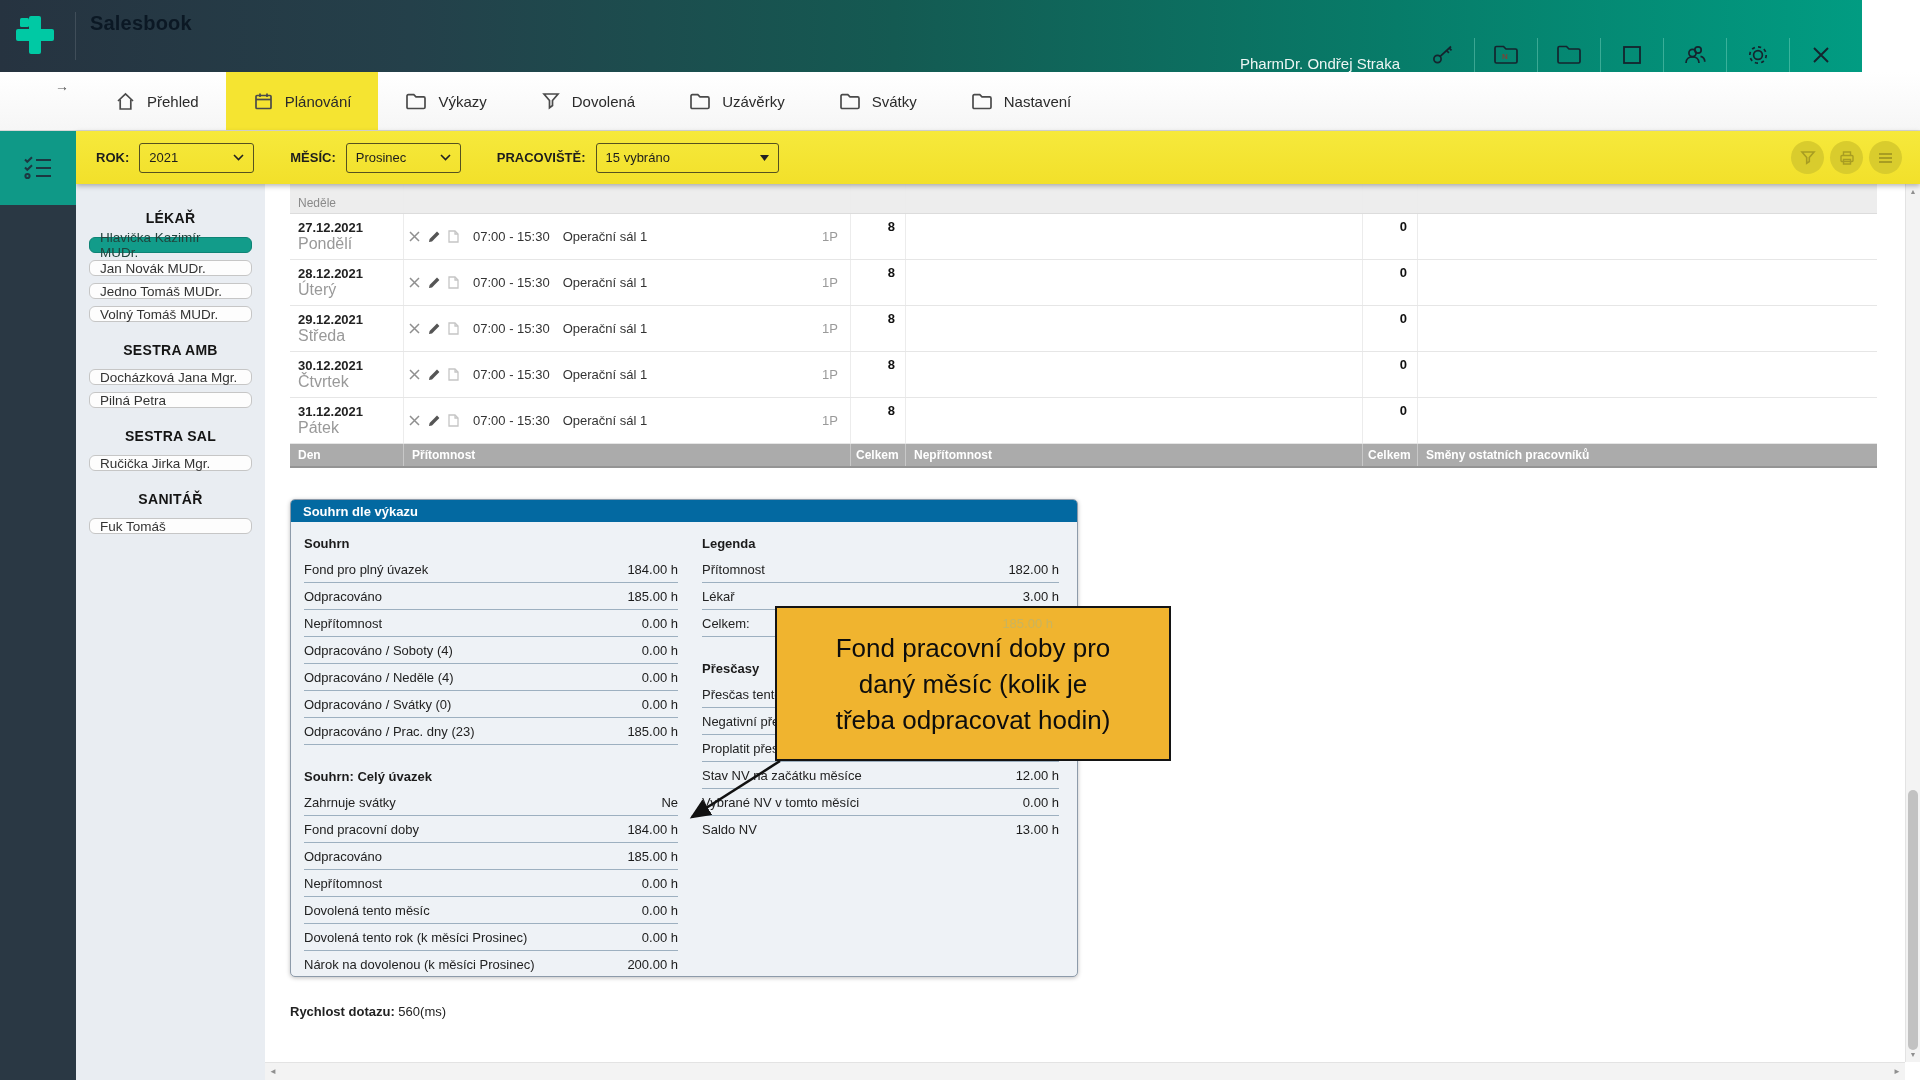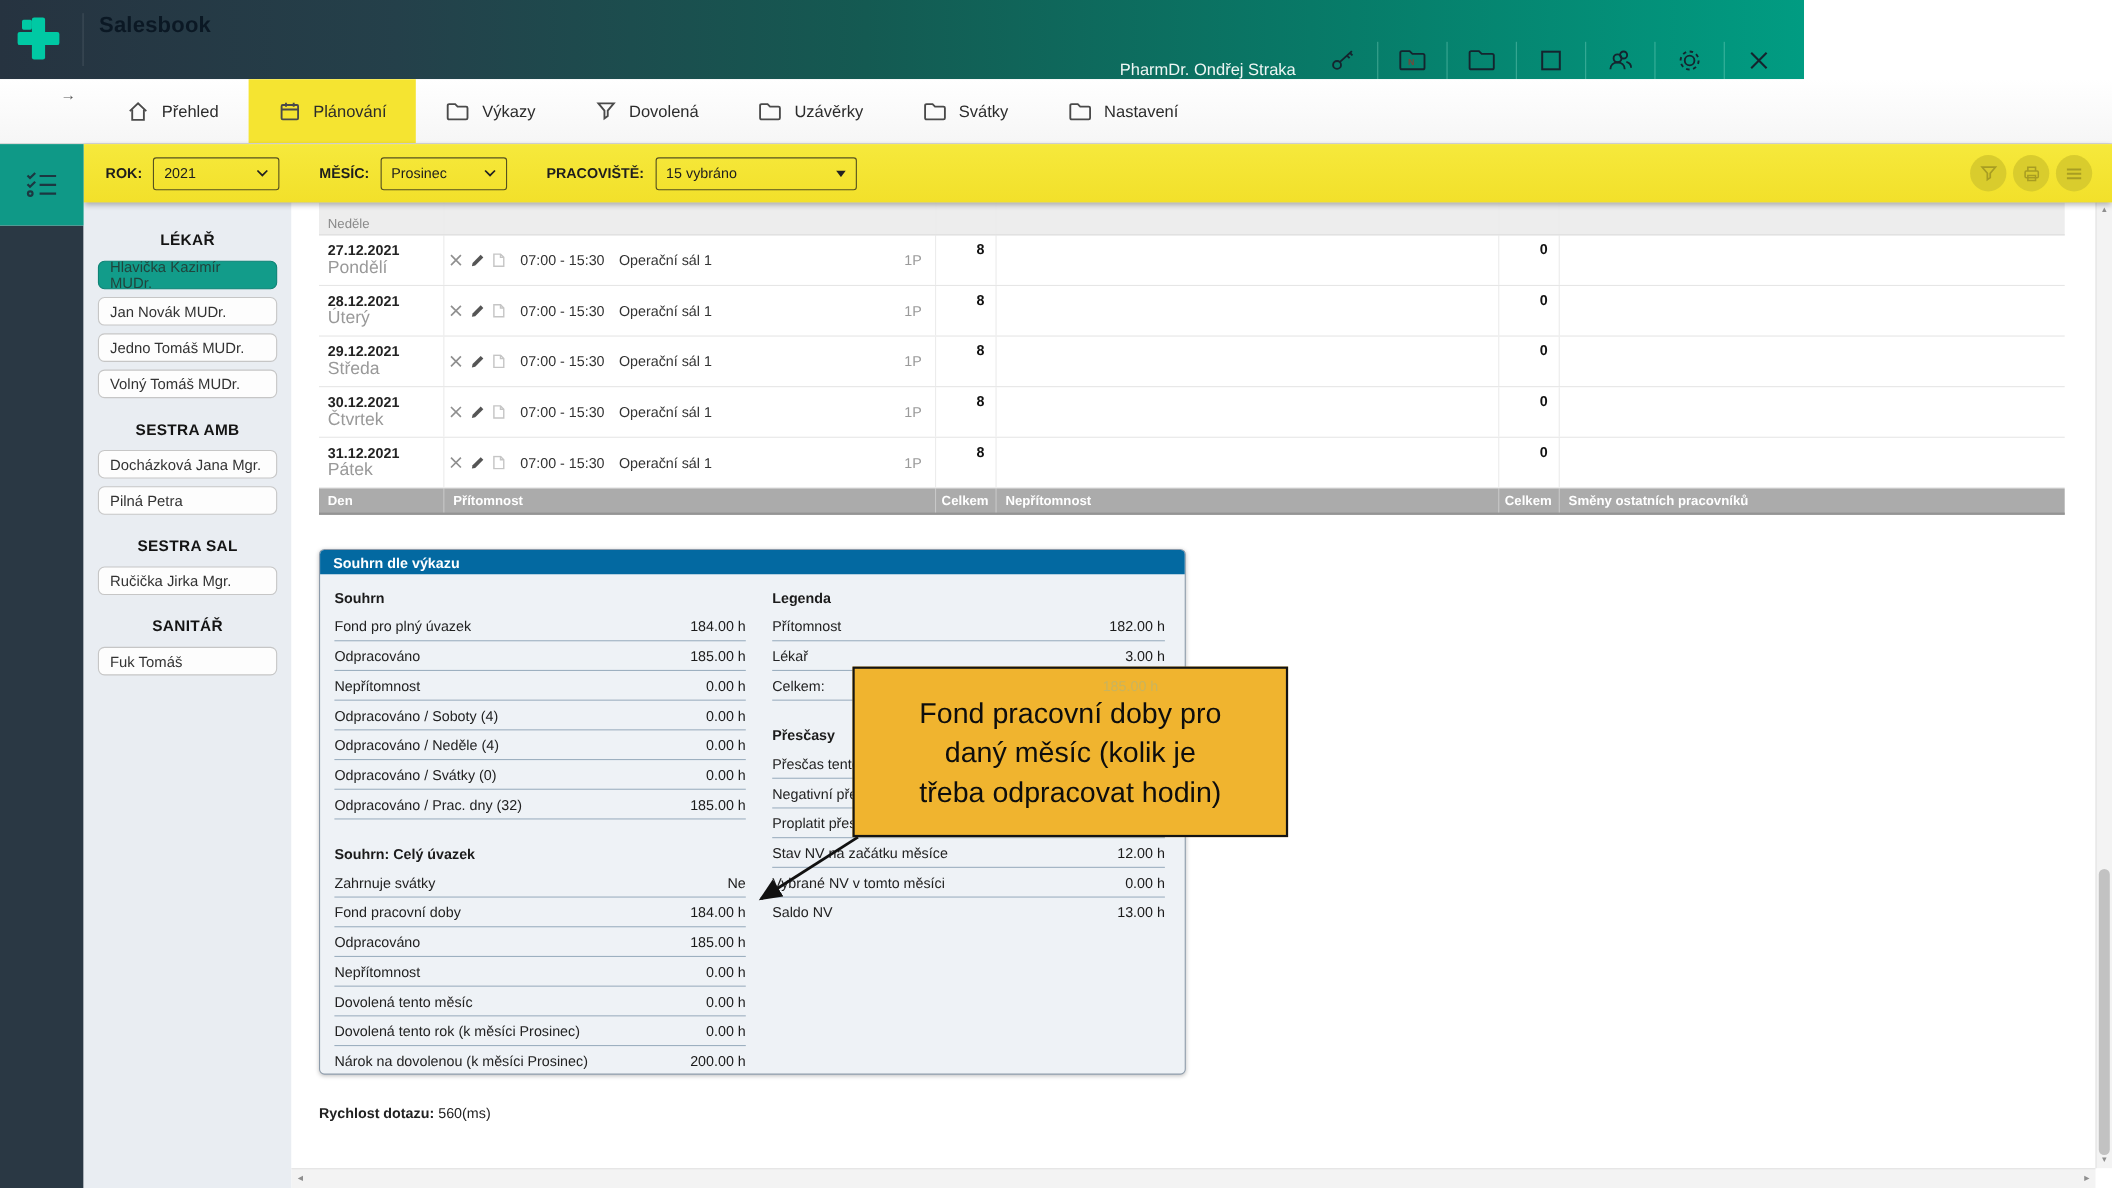--- a/index.html
+++ b/index.html
@@ -1,20 +1,20 @@
 <!DOCTYPE html>
 <html><head>
 <meta charset="utf-8">
 <style>
   html,body{margin:0;padding:0;background:#fff;}
   #screen{position:relative;width:1920px;height:1080px;overflow:hidden;
           font-family:"Liberation Sans","DejaVu Sans",sans-serif;color:#222;}
 
   
-  .app-header{position:absolute;left:0;top:0;width:1640px;height:72px;
+  .app-header{position:absolute;left:0;top:0;width:1862px;height:72px;
     background:linear-gradient(90deg,#263340 0%,#24404a 22%,#145a52 48%,#077c69 75%,#019c82 100%);}
   .logo{position:absolute;left:12px;top:12px;width:46px;height:46px;}
   .hdr-vline{position:absolute;left:75px;top:12px;width:1px;height:48px;background:rgba(255,255,255,0.12);}
   .app-title{position:absolute;left:90px;top:12px;font-size:20px;font-weight:bold;color:#0b1824;letter-spacing:.2px;}
   .header-right{position:absolute;right:24px;top:0;height:72px;display:flex;align-items:flex-end;gap:0;}
   .user-name{color:#eef6f4;font-size:15px;margin-right:26px;}
   .hicon{width:34px;height:34px;display:flex;align-items:center;justify-content:center;color:#15242e;cursor:pointer;}
   .vdiv{width:1px;height:34px;background:rgba(160,235,215,0.35);margin:0 14px;}
 
   
@@ -39,21 +39,21 @@
   .cbtn{width:33px;height:33px;border-radius:50%;background:#d9cc2d;display:flex;align-items:center;justify-content:center;color:#a89d22;cursor:pointer;}
 
   
   .rail-teal{position:absolute;left:0;top:131px;width:76px;height:74px;background:#0f9987;z-index:6;
              display:flex;align-items:center;justify-content:center;}
   .rail-navy{position:absolute;left:0;top:205px;width:76px;height:875px;background:#2a3844;}
 
   
   .sidebar{position:absolute;left:76px;top:184px;width:189px;height:896px;background:#e9edf2;padding-top:6px;box-sizing:border-box;}
   .group-title{margin:20px 0 11px;text-align:center;font-size:14px;font-weight:bold;color:#141414;letter-spacing:.3px;}
-  .staff-btn{margin:0 13px 7px;height:26px;border:1px solid #c6c6c6;border-radius:6px;background:#fdfdfd;
+  .staff-btn{margin:0 13px 7px;height:16px;border:1px solid #c6c6c6;border-radius:6px;background:#fdfdfd;
              display:flex;align-items:center;padding:0 10px;font-size:13.5px;color:#333;cursor:pointer;box-sizing:border-box;}
   .staff-btn.selected{background:#129c8a;border-color:#0e8375;color:#21443d;}
 
   
   .main{position:absolute;left:265px;top:184px;width:1640px;height:878px;background:#fff;overflow:hidden;}
 
   .sched{position:absolute;left:25px;top:0;width:1587px;}
   .trow{display:flex;border-bottom:1px solid #e6e6e6;}
   .c-den{width:114px;}  .c-prit{width:447px;} .c-cel{width:55px;} .c-nep{width:457px;} .c-cel2{width:55px;} .c-smeny{width:459px;}
   .cell{box-sizing:border-box;border-right:1px solid #ececec;}
@@ -537,21 +537,21 @@
           </div>
         <div class="srow">
             <span>Odpracováno / Neděle (4)</span>
             <span class="v">0.00 h</span>
           </div>
         <div class="srow">
             <span>Odpracováno / Svátky (0)</span>
             <span class="v">0.00 h</span>
           </div>
         <div class="srow">
-            <span>Odpracováno / Prac. dny (32)</span>
+            <span>Odpracováno / Prac. dny (23)</span>
             <span class="v">185.00 h</span>
           </div>
 
         <div class="stitle low">Souhrn: Celý úvazek</div>
         <div class="srow">
             <span>Zahrnuje svátky</span>
             <span class="v">Ne</span>
           </div>
         <div class="srow">
             <span>Fond pracovní doby</span>

